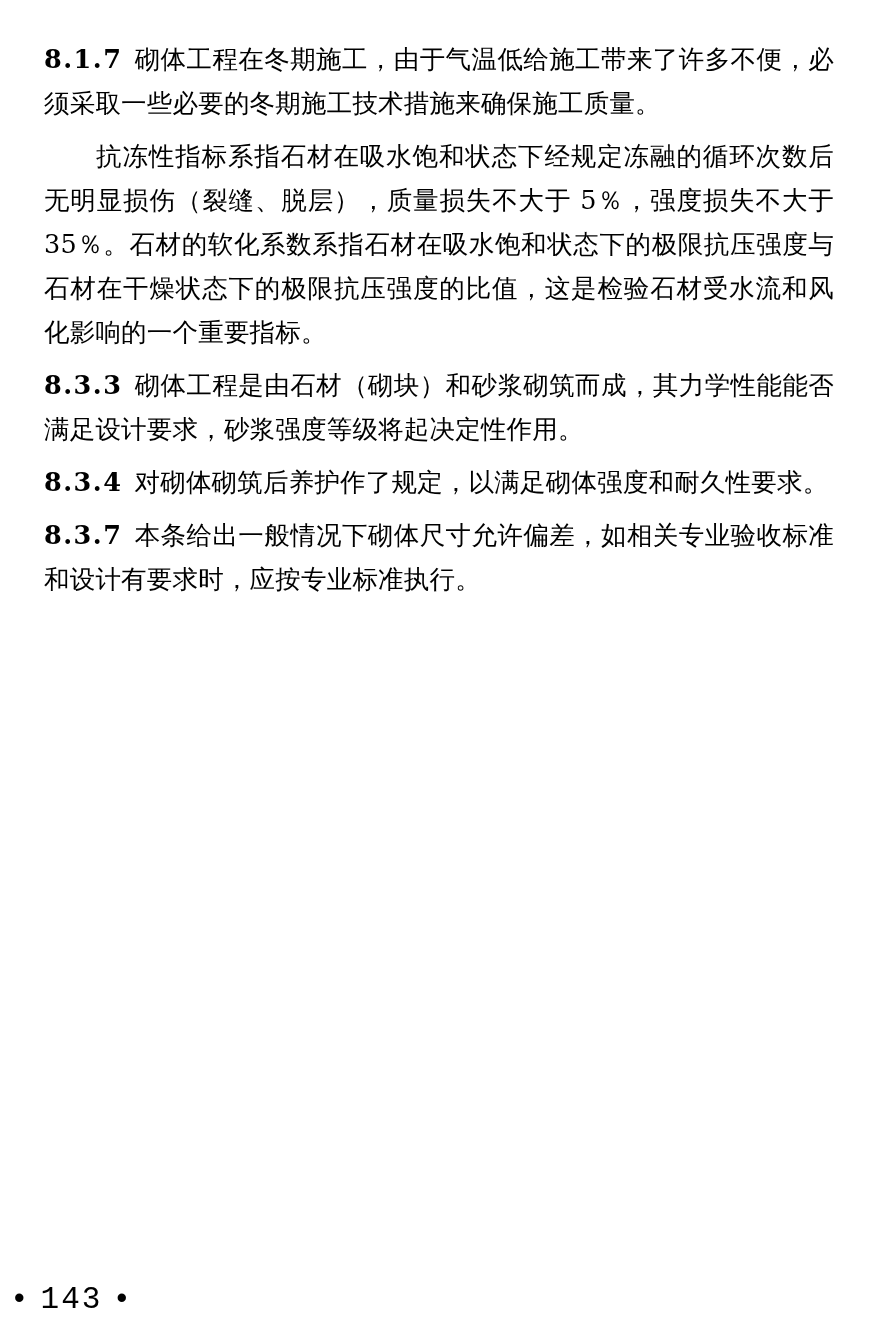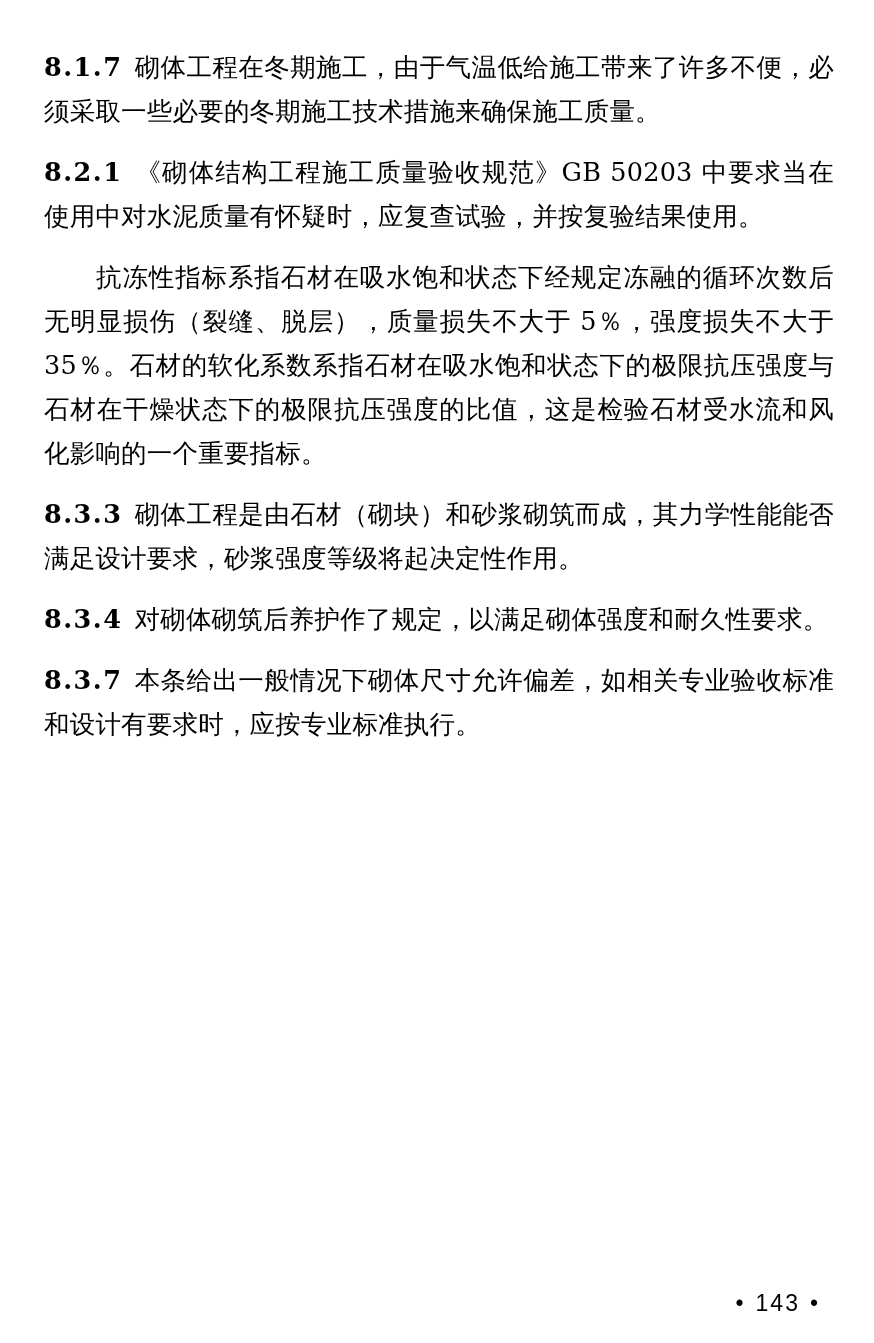--- a/index.html
+++ b/index.html
@@ -20,57 +20,53 @@
     width: 874px;
     height: 1343px;
     padding: 28px 40px 0 44px;
     position: relative;
   }
   .para {
     font-size: 25.5px;
     line-height: 44px;
     text-align: justify;
     text-justify: inter-ideograph;
-    margin: 17px 0 3px 0;
+    margin: 9px 0 3px 0;
     letter-spacing: 0.2px;
   }
   .para .num {
     font-weight: bold;
     letter-spacing: 1.5px;
     margin-right: 12px;
   }
   .para.indent {
     text-indent: 52px;
   }
   .footer {
     position: absolute;
     left: 0;
     right: 44px;
     bottom: 26px;
-    text-align: right;
-    font-size: 23px;
-    font-family: Liberation Sans, sans-serif;
+    font-size: 31px;
+    font-family: Liberation Mono, monospace;
     letter-spacing: 2px;
   }
   .footer .dot {
     padding: 0 10px;
   }
 </style>
 </head>
 <body>
 
 <div class="page">
 
   <p class="para">
     <span class="num">8.1.7</span><span>砌体工程在冬期施工，由于气温低给施工带来了许多不便，必须采取一些必要的冬期施工技术措施来确保施工质量。</span>
   </p>
 
-  <p class="para">
-    <span class="num">8.2.1</span><span>《砌体结构工程施工质量验收规范》GB 50203 中要求当在使用中对水泥质量有怀疑时，应复查试验，并按复验结果使用。</span>
-  </p>
 
 
   <p class="para indent">
     <span>抗冻性指标系指石材在吸水饱和状态下经规定冻融的循环次数后无明显损伤（裂缝、脱层），质量损失不大于 5％，强度损失不大于 35％。石材的软化系数系指石材在吸水饱和状态下的极限抗压强度与石材在干燥状态下的极限抗压强度的比值，这是检验石材受水流和风化影响的一个重要指标。</span>
   </p>
 
 
 
   <p class="para">
     <span class="num">8.3.3</span><span>砌体工程是由石材（砌块）和砂浆砌筑而成，其力学性能能否满足设计要求，砂浆强度等级将起决定性作用。</span>

